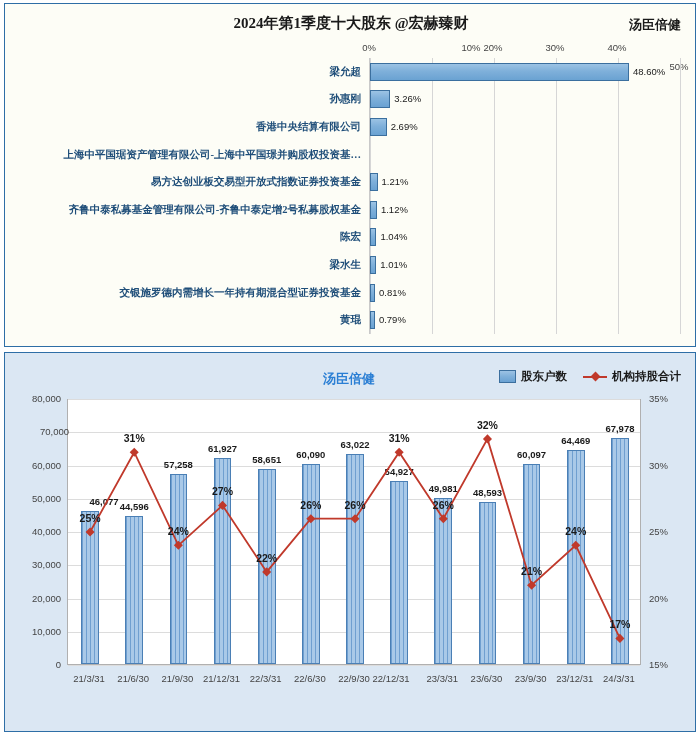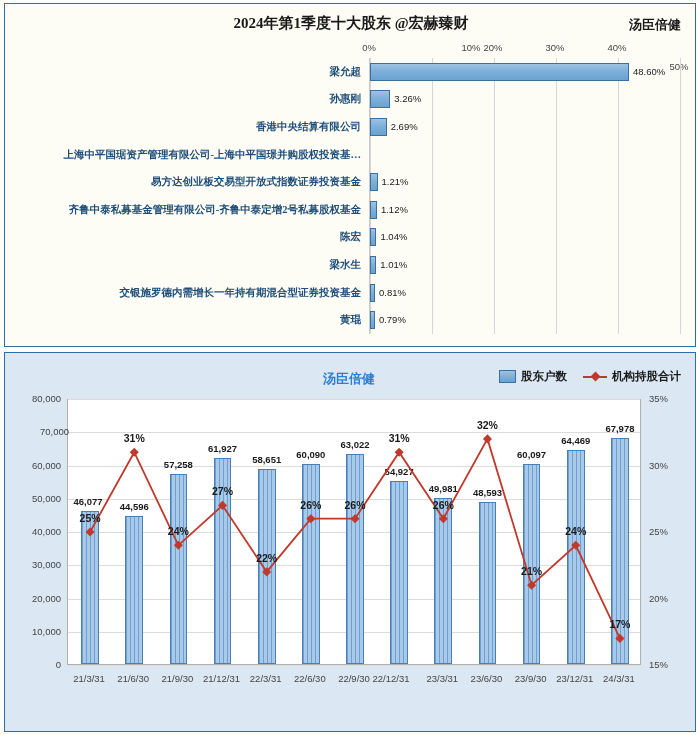--- a/index.html
+++ b/index.html
@@ -318,21 +318,21 @@
         <div class="p2-hline" style="top: 266px;"></div>
         <div class="p2-hline" style="top: 232.75px;"></div>
         <div class="p2-hline" style="top: 199.5px;"></div>
         <div class="p2-hline" style="top: 166.25px;"></div>
         <div class="p2-hline" style="top: 133px;"></div>
         <div class="p2-hline" style="top: 99.75px;"></div>
         <div class="p2-hline" style="top: 66.5px;"></div>
         <div class="p2-hline" style="top: 33.25px;"></div>
         <div class="p2-hline" style="top: 0px;"></div>
         <div class="p2-bar" style="left: 13.2462px; width: 17.6615px; height: 153.206px;"></div>
-        <div class="p2-barval" style="left: 20px; top: 96.794px;">46,077</div>
+        <div class="p2-barval" style="left: 36px; top: 96.794px;">46,077</div>
         <div class="p2-bar" style="left: 57.4px; width: 17.6615px; height: 148.282px;"></div>
         <div class="p2-barval" style="left: 66.2308px; top: 101.718px;">44,596</div>
         <div class="p2-bar" style="left: 101.554px; width: 17.6615px; height: 190.383px;"></div>
         <div class="p2-barval" style="left: 110.385px; top: 59.6172px;">57,258</div>
         <div class="p2-bar" style="left: 145.708px; width: 17.6615px; height: 205.907px;"></div>
         <div class="p2-barval" style="left: 154.538px; top: 44.0927px;">61,927</div>
         <div class="p2-bar" style="left: 189.862px; width: 17.6615px; height: 195.015px;"></div>
         <div class="p2-barval" style="left: 198.692px; top: 54.9854px;">58,651</div>
         <div class="p2-bar" style="left: 234.015px; width: 17.6615px; height: 199.799px;"></div>
         <div class="p2-barval" style="left: 242.846px; top: 50.2007px;">60,090</div>

